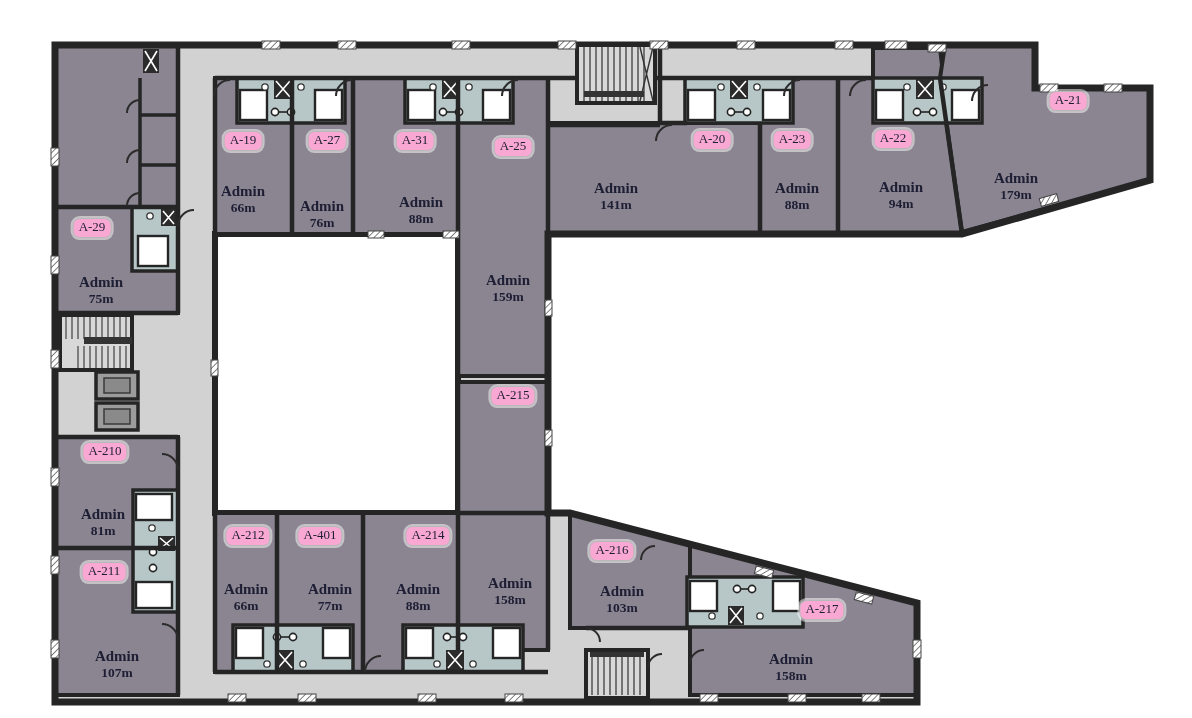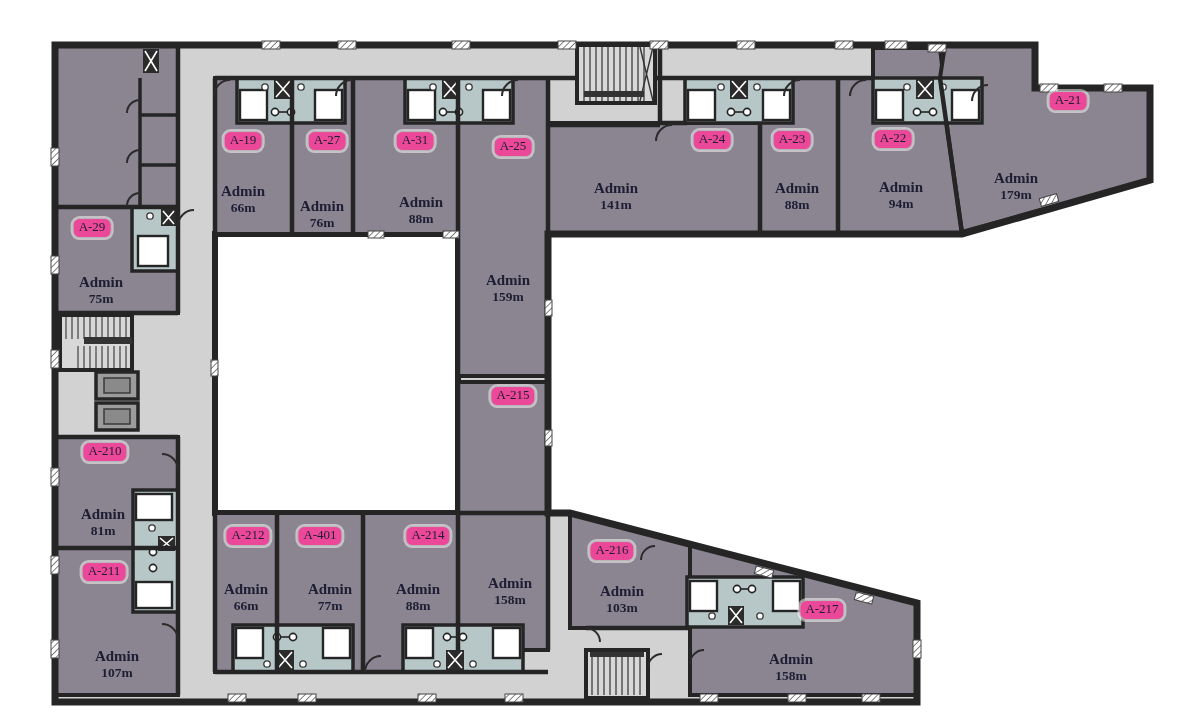--- a/index.html
+++ b/index.html
@@ -1,19 +1,19 @@
 <!DOCTYPE html>
 <html><head>
 <meta charset="utf-8">
 <style>
   html,body{margin:0;padding:0;background:#ffffff;}
   #stage{position:relative;width:1192px;height:718px;background:#ffffff;overflow:hidden;
          font-family:"Liberation Serif",serif;}
   #plan-svg{position:absolute;left:0;top:0;}
-  .pill{position:absolute;transform:translate(-50%,-50%);background:#ec4899;
+  .pill{position:absolute;transform:translate(-50%,-50%);background:#f9a8d4;
         border:1px solid #b8b8b8;border-radius:7px;padding:1px 5px 2px 5px;
         font-size:13px;line-height:1.15;color:#1d1d33;white-space:nowrap;
         box-shadow:0 0 0 2px rgba(255,255,255,.5);}
   .alabel{position:absolute;transform:translate(-50%,-50%);text-align:center;
         font-weight:700;color:#1d1d33;line-height:1.12;white-space:nowrap;}
   .alabel .l1{display:block;font-size:15px;}
   .alabel .l2{display:block;font-size:13.5px;}
 </style>
 </head>
 <body>
@@ -259,21 +259,21 @@
     <path d="M140,100 A13 13 0 0 0 127,113"></path>
     <path d="M140,150 A13 13 0 0 0 127,163"></path>
     <path d="M140,193 A13 13 0 0 0 127,206"></path>
   </g>
 </svg>
 
   <div class="pill" style="left:243px;top:141px">A-19</div>
   <div class="pill" style="left:327px;top:141px">A-27</div>
   <div class="pill" style="left:415px;top:141px">A-31</div>
   <div class="pill" style="left:513px;top:147px">A-25</div>
-  <div class="pill" style="left:712px;top:140px">A-24</div>
+  <div class="pill" style="left:712px;top:140px">A-20</div>
   <div class="pill" style="left:792px;top:140px">A-23</div>
   <div class="pill" style="left:893px;top:139px">A-22</div>
   <div class="pill" style="left:1068px;top:101px">A-21</div>
   <div class="pill" style="left:92px;top:228px">A-29</div>
   <div class="pill" style="left:105px;top:452px">A-210</div>
   <div class="pill" style="left:104px;top:572px">A-211</div>
   <div class="pill" style="left:248px;top:536px">A-212</div>
   <div class="pill" style="left:320px;top:536px">A-401</div>
   <div class="pill" style="left:428px;top:536px">A-214</div>
   <div class="pill" style="left:513px;top:396px">A-215</div>

